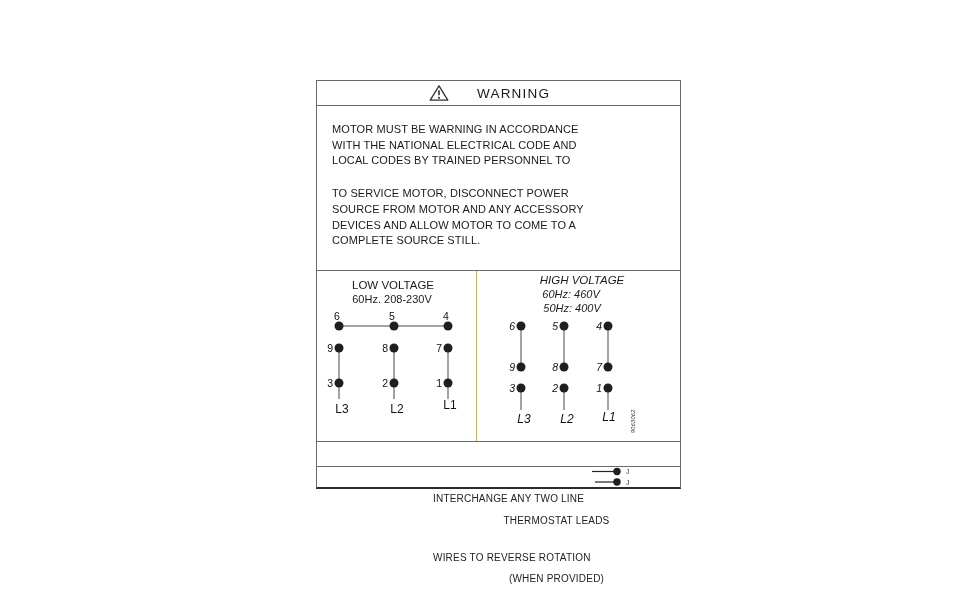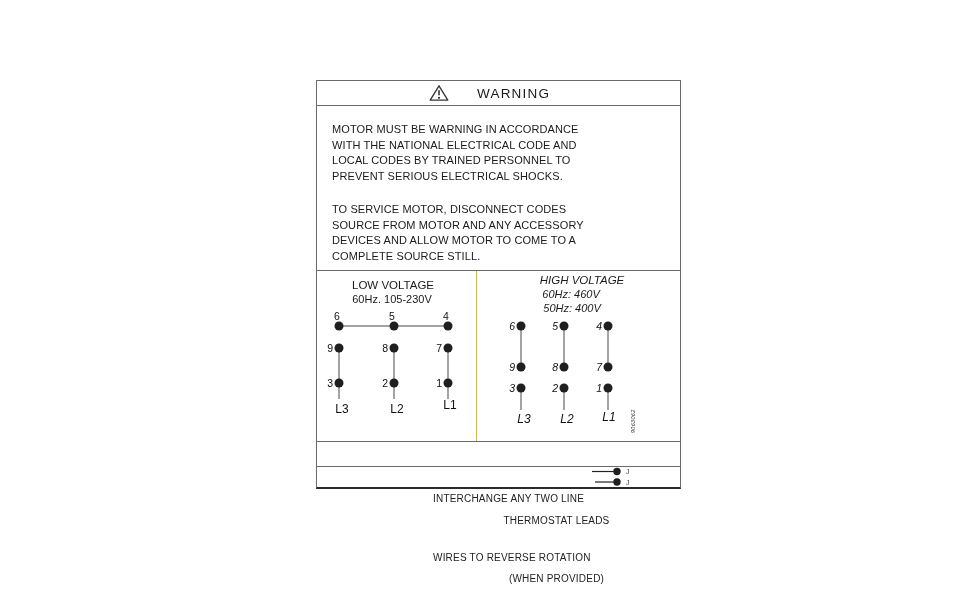--- a/index.html
+++ b/index.html
@@ -80,35 +80,34 @@
         <circle cx="10" cy="13.8" r="1.1" fill="#333333"></circle>
       </svg>
       <div class="hdr-title">WARNING</div>
     </div>
 
     <div class="txt">
       <div class="para">
         <div class="tline">MOTOR MUST BE WARNING IN ACCORDANCE</div>
         <div class="tline">WITH THE NATIONAL ELECTRICAL CODE AND</div>
         <div class="tline">LOCAL CODES BY TRAINED PERSONNEL TO</div>
-        <div class="tline">PREVENT SERIOUS ELECTRICAL SHOCKS.</div>
       </div>
       <div class="para p2">
-        <div class="tline">TO SERVICE MOTOR, DISCONNECT CODES</div>
+        <div class="tline">TO SERVICE MOTOR, DISCONNECT POWER</div>
         <div class="tline">SOURCE FROM MOTOR AND ANY ACCESSORY</div>
         <div class="tline">DEVICES AND ALLOW MOTOR TO COME TO A</div>
         <div class="tline">COMPLETE SOURCE STILL.</div>
       </div>
     </div>
 
     <div class="volt">
 
       <div class="cell low">
         <div class="vtitle">LOW VOLTAGE</div>
-        <div class="vsub">60Hz. 105-230V</div>
+        <div class="vsub">60Hz. 208-230V</div>
         <svg class="diagram" width="159" height="170" viewBox="0 0 159 170">
           <line class="wire" x1="22" y1="55" x2="131" y2="55"></line>
           <line class="wire" x1="22" y1="77" x2="22" y2="128"></line>
           <line class="wire" x1="77" y1="77" x2="77" y2="128"></line>
           <line class="wire" x1="131" y1="77" x2="131" y2="128"></line>
 
           <circle class="dot" cx="22" cy="55" r="4.5"></circle>
           <circle class="dot" cx="77" cy="55" r="4.5"></circle>
           <circle class="dot" cx="131" cy="55" r="4.5"></circle>
           <circle class="dot" cx="22" cy="77" r="4.5"></circle>

